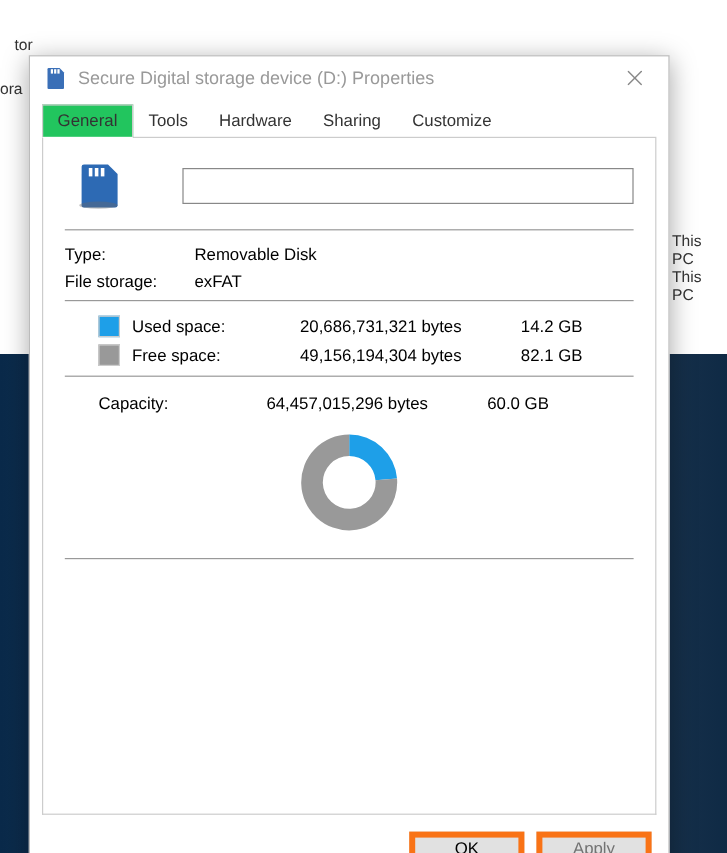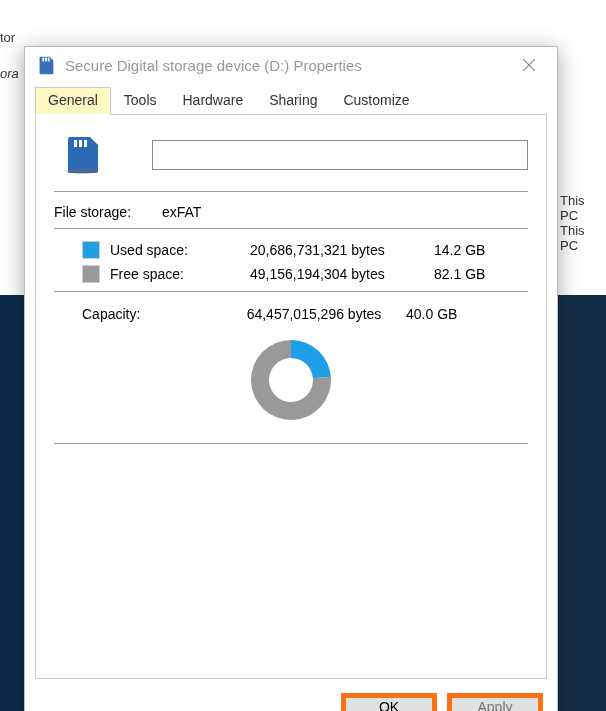--- a/index.html
+++ b/index.html
@@ -17,22 +17,22 @@
   .bg-bottom {
     position: absolute; top: 295px; left: 0; right: 0; bottom: 0;
     background: linear-gradient(90deg, #0a2a4a 0%, #1a3a5a 30%, #344960 60%, #0f2a45 100%);
   }
   .bg-label1 {
     position: absolute; top: 193px; left: 560px; color: #333; font-size: 13px;
   }
   .bg-label2 {
     position: absolute; top: 223px; left: 560px; color: #333; font-size: 13px;
   }
-  .bg-label-left1 { position: absolute; top: 30px; left: 0; color: #333; font-size: 13px; }
-  .bg-label-left2 { position: absolute; top: 66px; left: 0; color: #333; font-size: 13px; font-style: italic; }
+  .bg-label-left1 { position: absolute; top: 30px; left: 12px; color: #333; font-size: 13px; }
+  .bg-label-left2 { position: absolute; top: 66px; left: 0; color: #333; font-size: 13px; }
 
   .dialog {
     position: absolute;
     top: 18px; left: 24px;
     width: 534px; height: 688px;
     background: #fff;
     border: 1px solid #bbb;
     box-shadow: 0 4px 20px rgba(0,0,0,0.35);
     margin-top: 28px;
   }
@@ -61,21 +61,21 @@
     padding: 4px 12px 3px 12px;
     color: #333;
     border: 1px solid transparent;
     border-bottom: none;
     cursor: default;
     position: relative;
   }
   .tab.active {
     border: 1px solid #ccc;
     border-bottom: 1px solid #fff;
-    background: #fef9c3;
+    background: #22c55e;
     margin-bottom: -1px;
   }
 
   .content {
     position: absolute;
     top: 68px; left: 10px; right: 10px; bottom: 54px;
     border: 1px solid #ccc;
     border-top: none;
     padding: 18px 18px;
     font-size: 14px;
@@ -103,21 +103,21 @@
   .swatch { width: 18px; height: 18px; margin-right: 10px; flex-shrink: 0; border:1px solid #ccc; }
   .swatch.used { background: #1e9fe8; }
   .swatch.free { background: #999; }
   .space-label { width: 140px; }
   .space-bytes { width: 184px; }
   .space-gb { }
 
   .capacity-row { display: flex; margin: 14px 0 10px 0; }
   .capacity-row .cap-indent { width: 28px; }
   .capacity-row .cap-label { width: 140px; }
-  .capacity-row .space-bytes { width: 184px; text-align: center; }
+  .capacity-row .space-bytes { width: 184px; }
 
   .chart-wrap { text-align: center; margin-top: 8px; }
   .drive-label { text-align: center; margin-top: 10px; font-size: 14px; }
 
   .buttons {
     position: absolute;
     bottom: 12px; right: 14px;
     display: flex; gap: 10px;
   }
   .btn {
@@ -180,20 +180,24 @@
           <rect x="24" y="7" width="3" height="7" fill="#fff"></rect>
           <ellipse cx="22" cy="38" rx="16" ry="3" fill="#6a6a6a" opacity="0.4"></ellipse>
         </svg>
       </span>
       <input class="name-input" type="text" value="" style="">
     </div>
 
     <hr class="hr">
 
     <div class="info-row">
+      <div class="info-label">Type:</div>
+      <div class="info-value">Removable Disk</div>
+    </div>
+    <div class="info-row">
       <div class="info-label">File storage:</div>
       <div class="info-value">exFAT</div>
     </div>
 
     <hr class="hr2">
 
     <div class="space-row">
       <div class="swatch used"></div>
       <div class="space-label">Used space:</div>
       <div class="space-bytes">20,686,731,321 bytes</div>
@@ -205,21 +209,21 @@
       <div class="space-bytes">49,156,194,304 bytes</div>
       <div class="space-gb">82.1 GB</div>
     </div>
 
     <hr class="hr2">
 
     <div class="capacity-row">
       <div class="cap-indent"></div>
       <div class="cap-label">Capacity:</div>
       <div class="space-bytes">64,457,015,296 bytes</div>
-      <div class="space-gb">40.0 GB</div>
+      <div class="space-gb">60.0 GB</div>
     </div>
 
     <div class="chart-wrap">
       <svg id="donut" width="96" height="96" viewBox="0 0 96 96">
           <path d="M 48 8 A 40 40 0 0 1 87.87432028467238 44.83162788874711 L 69.93087615656981 46.25739533881091 A 22 22 0 0 0 48 26 Z" fill="#1e9fe8"></path>
           <path d="M 87.87432028467238 44.83162788874711 A 40 40 0 1 1 47.99999999999999 8 L 47.99999999999999 26 A 22 22 0 1 0 69.93087615656981 46.25739533881091 Z" fill="#999999"></path>
         </svg>
     </div>
 
 

